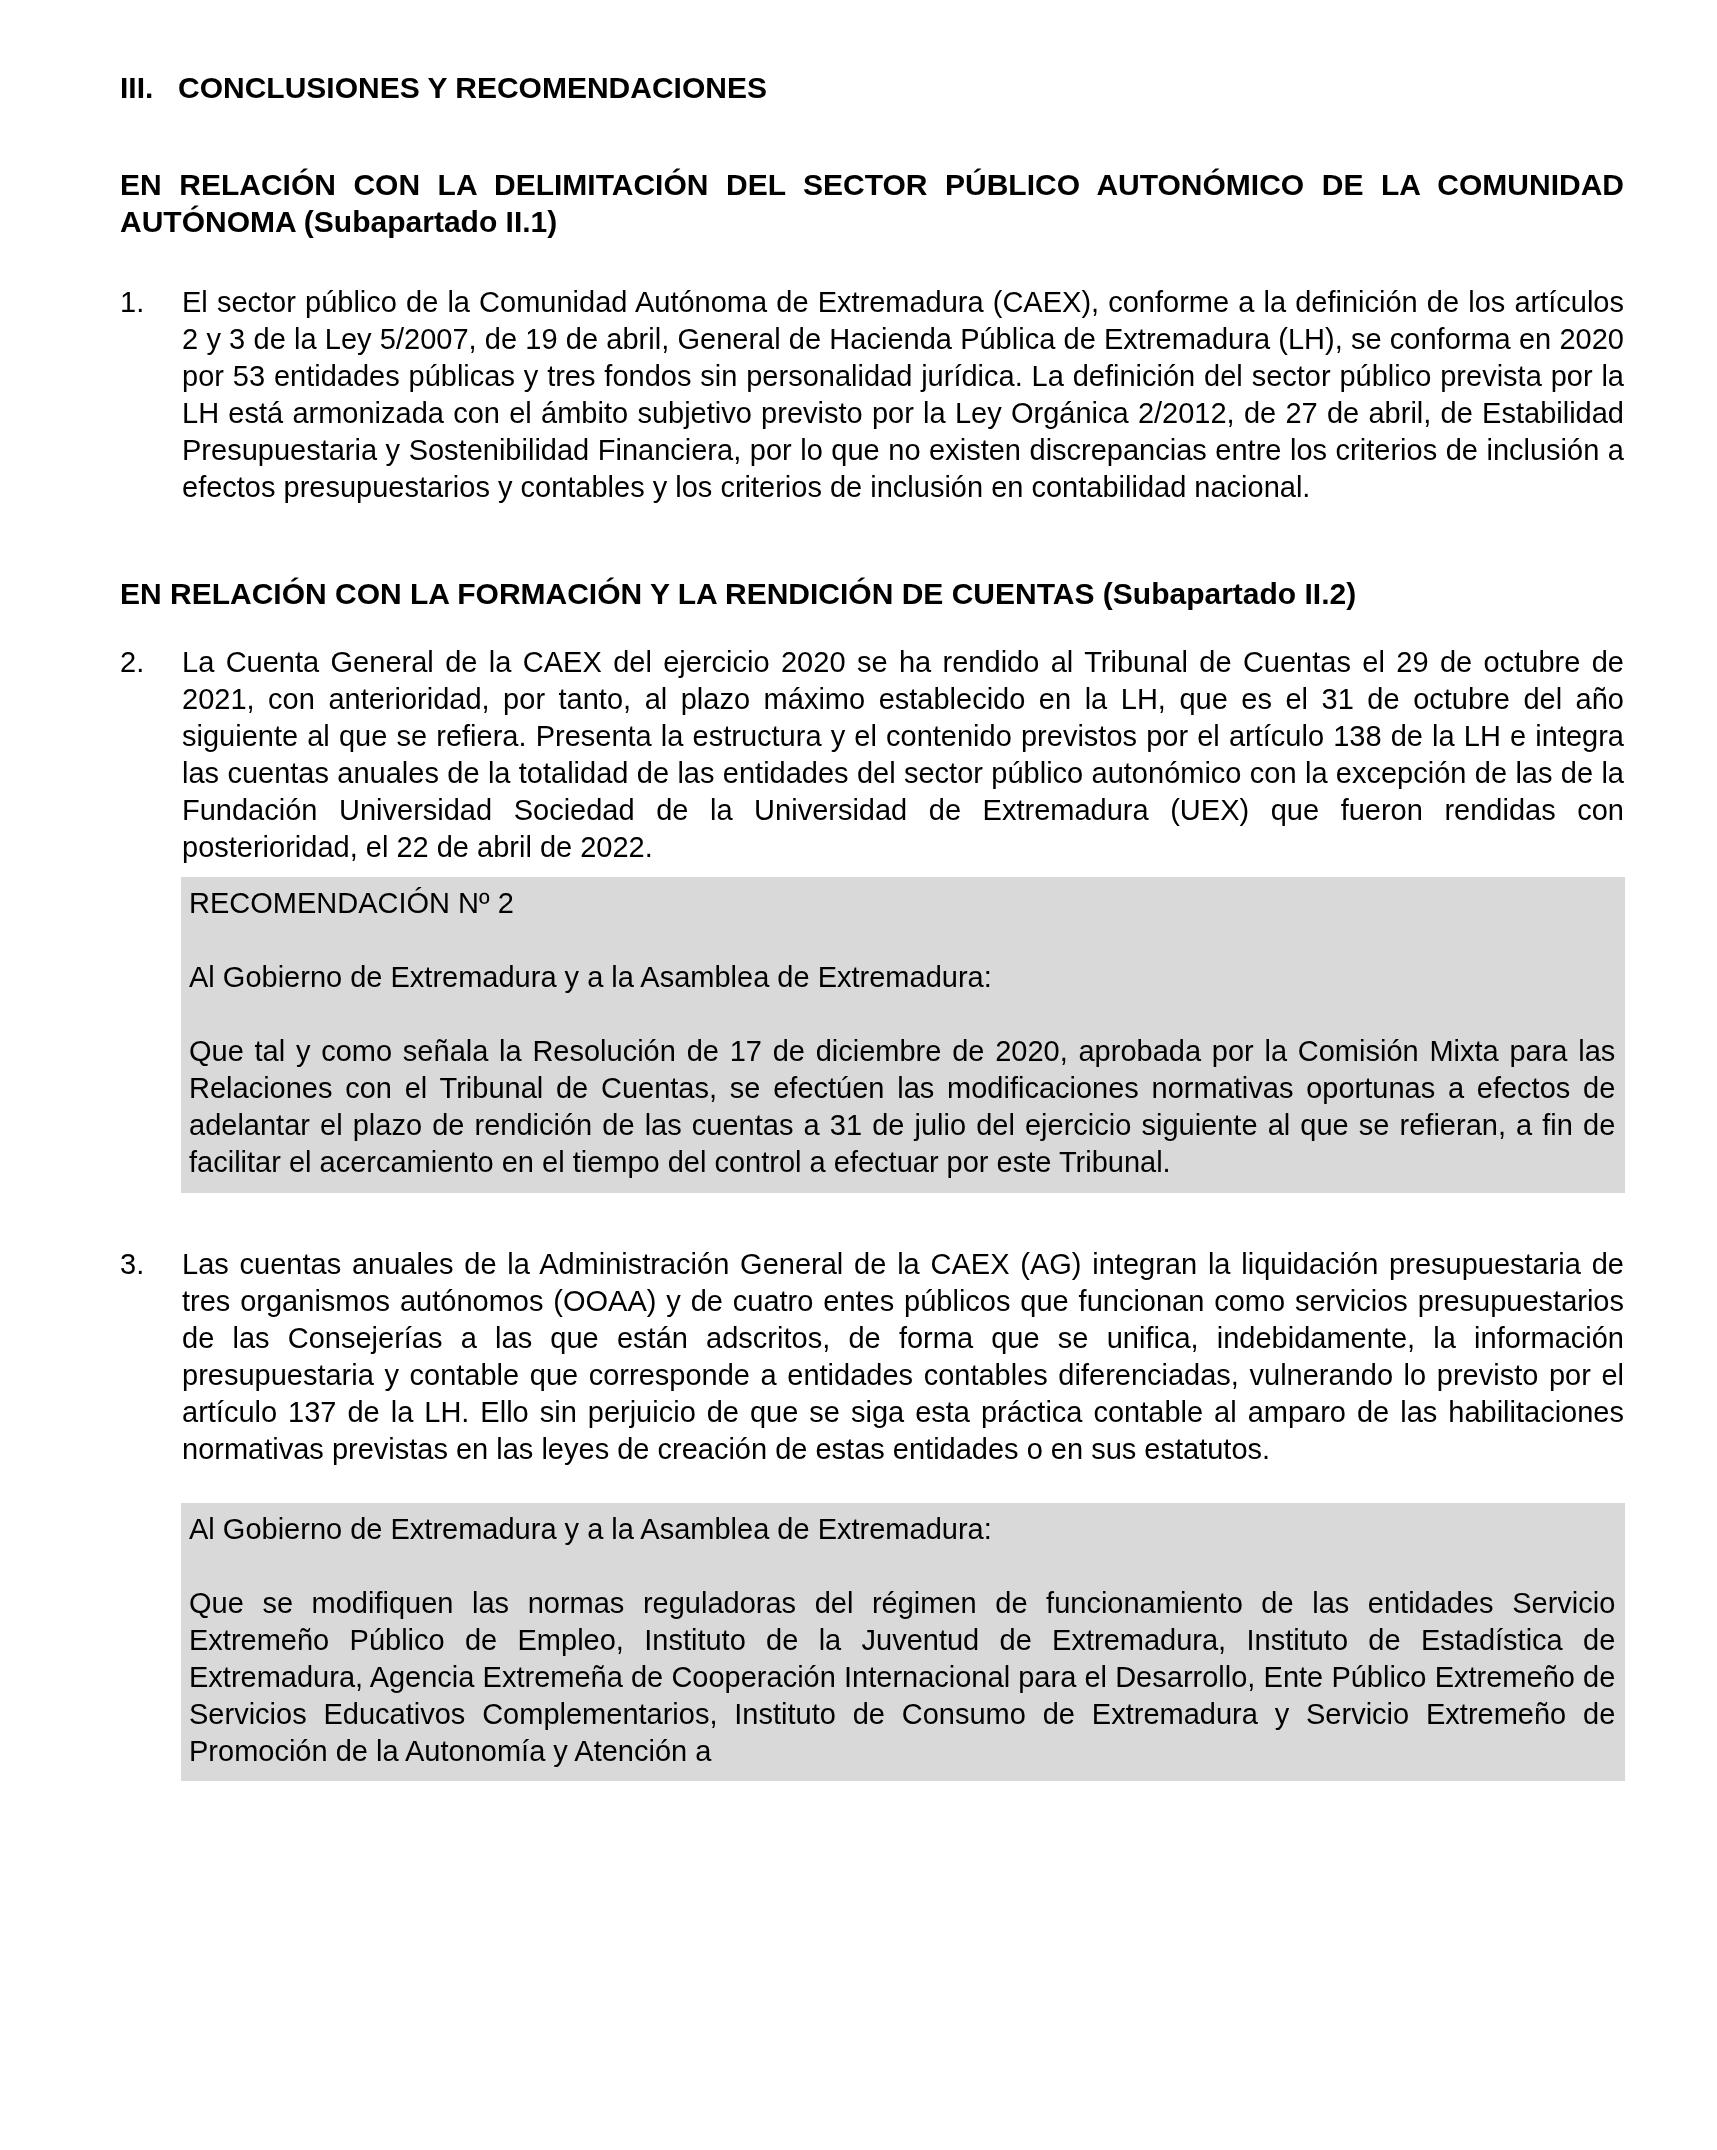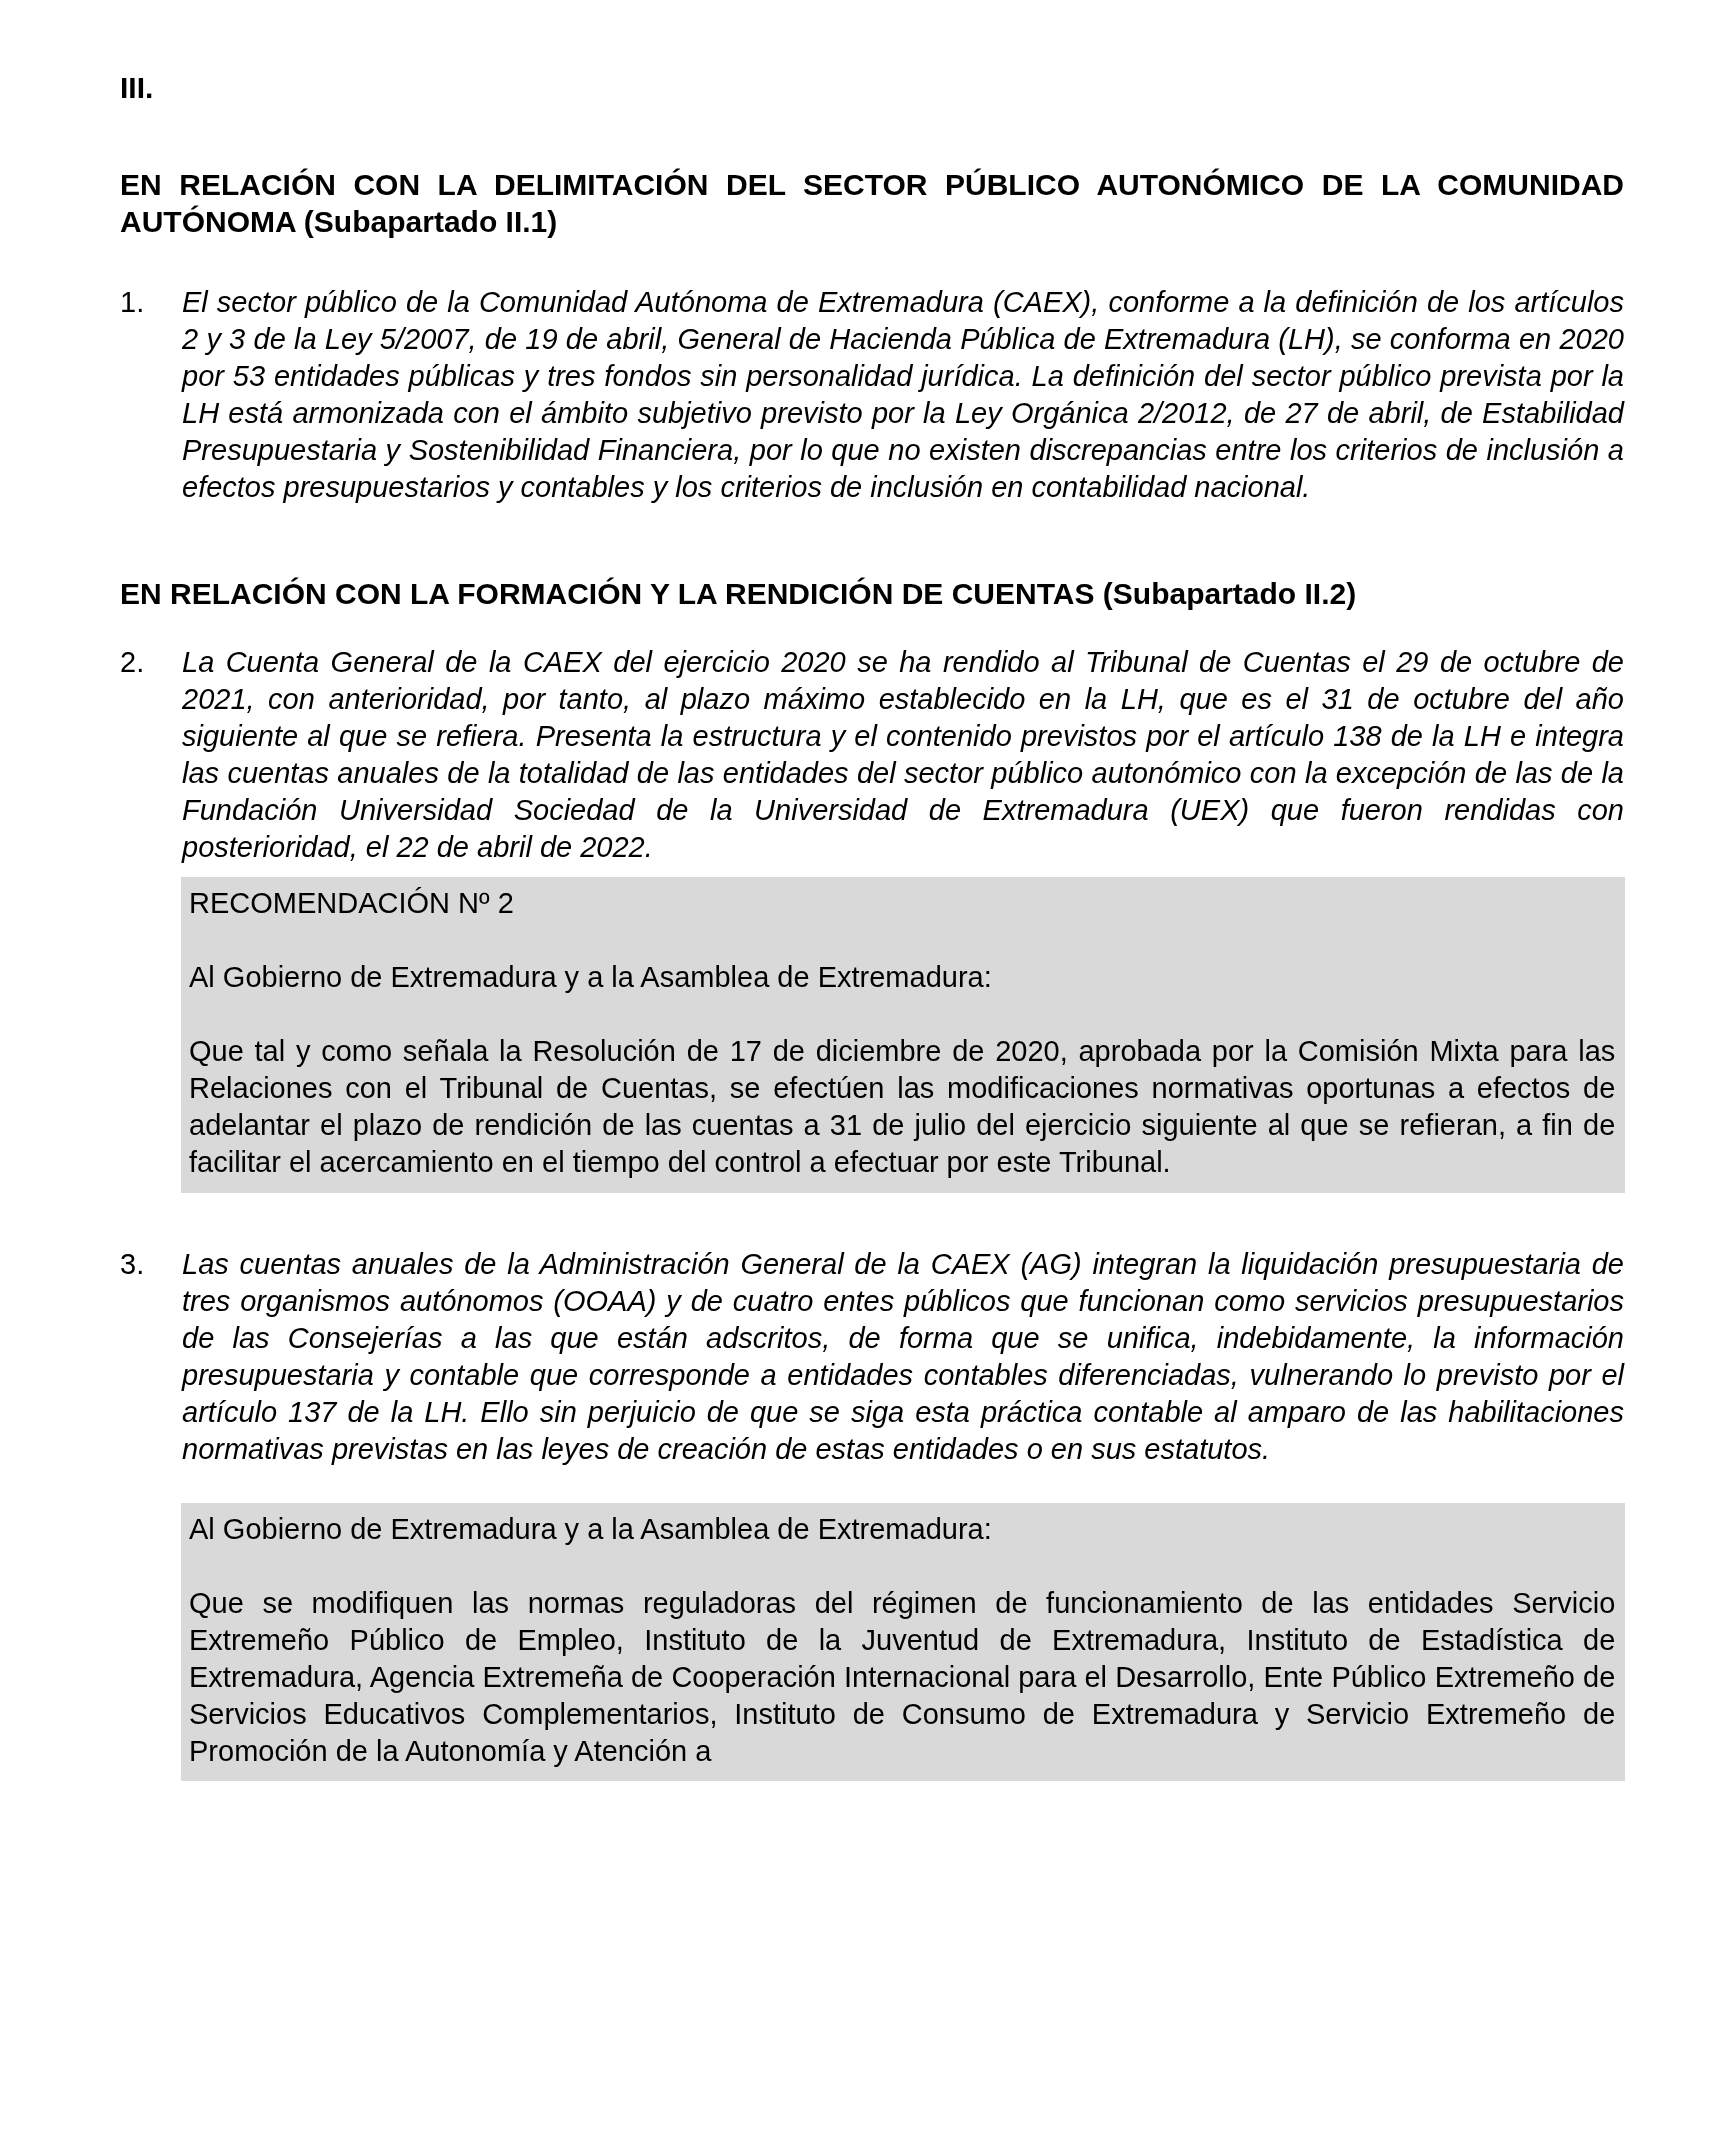--- a/index.html
+++ b/index.html
@@ -25,21 +25,21 @@
   .doc-title .num { flex:none; width:58px; }
   .section-heading {
     font-weight:bold;
     font-size:30px;
     text-align:justify;
     margin:0 0 44px 0;
   }
   .section-heading.single { margin-bottom:32px; }
   .list-item { display:flex; margin:0; }
   .list-item .num { flex:none; width:62px; }
-  .list-item .body { flex:1; text-align:justify;font-style:italic; }
+  .list-item .body { flex:1; text-align:justify; }
   .gap-sm { height:11.3px; }
   .gap-md { height:35px; }
   .gap-lg { height:53px; }
   .gap-xl { height:69px; }
   .rec-box {
     background:#d9d9d9;
     margin-left:61px;
     width:1444px;
     box-sizing:border-box;
     padding:8px 9.7px 11.3px 8px;
@@ -48,20 +48,21 @@
   .rec-box .rec-head { margin-bottom:37px; }
   .rec-box .rec-addressee { margin-bottom:37px; }
 </style>
 </head>
 <body>
 
 <div class="page">
 
   <div class="doc-title">
     <span class="num">III.</span>
+    <span>CONCLUSIONES Y RECOMENDACIONES</span>
   </div>
 
   <div class="section-heading">EN RELACIÓN CON LA DELIMITACIÓN DEL SECTOR PÚBLICO AUTONÓMICO DE LA COMUNIDAD AUTÓNOMA (Subapartado II.1)</div>
 
   <div class="list-item">
     <span class="num">1.</span>
     <div class="body">El sector público de la Comunidad Autónoma de Extremadura (CAEX), conforme a la definición de los artículos 2 y 3 de la Ley 5/2007, de 19 de abril, General de Hacienda Pública de Extremadura (LH), se conforma en 2020 por 53 entidades públicas y tres fondos sin personalidad jurídica. La definición del sector público prevista por la LH está armonizada con el ámbito subjetivo previsto por la Ley Orgánica 2/2012, de 27 de abril, de Estabilidad Presupuestaria y Sostenibilidad Financiera, por lo que no existen discrepancias entre los criterios de inclusión a efectos presupuestarios y contables y los criterios de inclusión en contabilidad nacional.</div>
   </div>
 
   <div class="gap-xl"></div>

